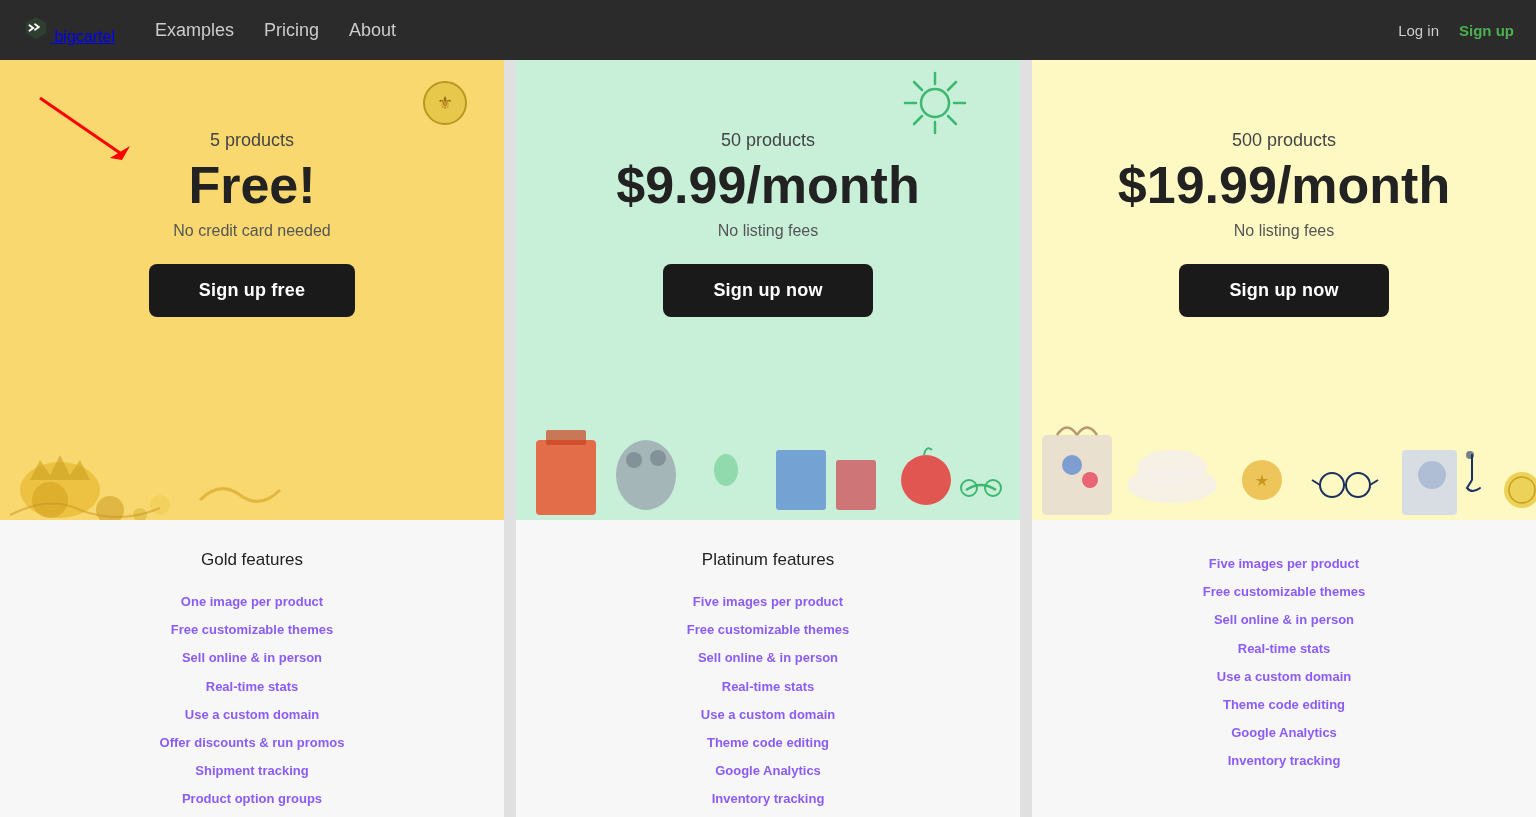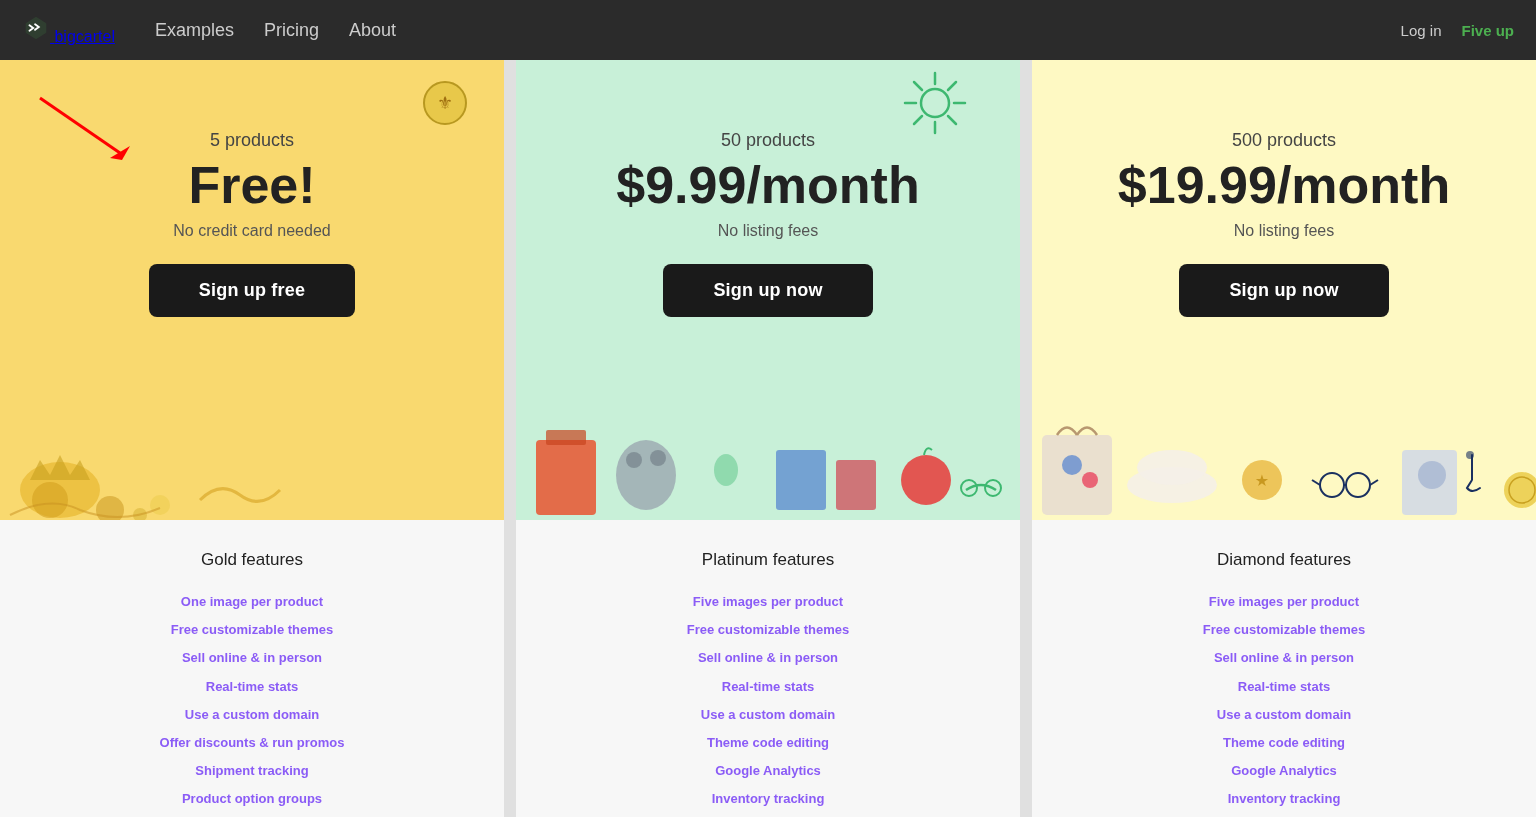--- a/index.html
+++ b/index.html
@@ -154,21 +154,21 @@
     </svg>
     <span>bigcartel</span>
   </a>
   <div class="nav-links">
     <a href="#">Examples</a>
     <a href="#">Pricing</a>
     <a href="#">About</a>
   </div>
   <div class="nav-right">
     <a href="#" class="nav-login">Log in</a>
-    <a href="#" class="nav-signup">Five up</a>
+    <a href="#" class="nav-signup">Sign up</a>
   </div>
 </nav>
 
 <div class="pricing-container">
 
   <div class="plan-column">
     <div class="plan-hero gold">
 
       <div style="position:absolute;top:20px;right:36px;">
         <svg width="46" height="46" viewBox="0 0 46 46">
@@ -319,21 +319,20 @@
 
           <path d="M440 75 L440 100 M440 100 L435 108 Q440 114 448 108" stroke="#1a3060" stroke-width="2" fill="none" stroke-linecap="round"></path>
           <circle cx="438" cy="75" r="4" fill="#1a3060" opacity="0.6"></circle>
 
           <circle cx="490" cy="110" r="18" fill="#e8c840" opacity="0.8"></circle>
           <circle cx="490" cy="110" r="13" fill="none" stroke="#c8a020" stroke-width="1.5"></circle>
         </svg>
       </div>
     </div>
     <div class="plan-features">
-      <p class="plan-features-title">Diamond features</p>
       <ul class="plan-features-list">
         <li>Five images per product</li>
         <li>Free customizable themes</li>
         <li>Sell online &amp; in person</li>
         <li>Real-time stats</li>
         <li>Use a custom domain</li>
         <li>Theme code editing</li>
         <li>Google Analytics</li>
         <li>Inventory tracking</li>
 

